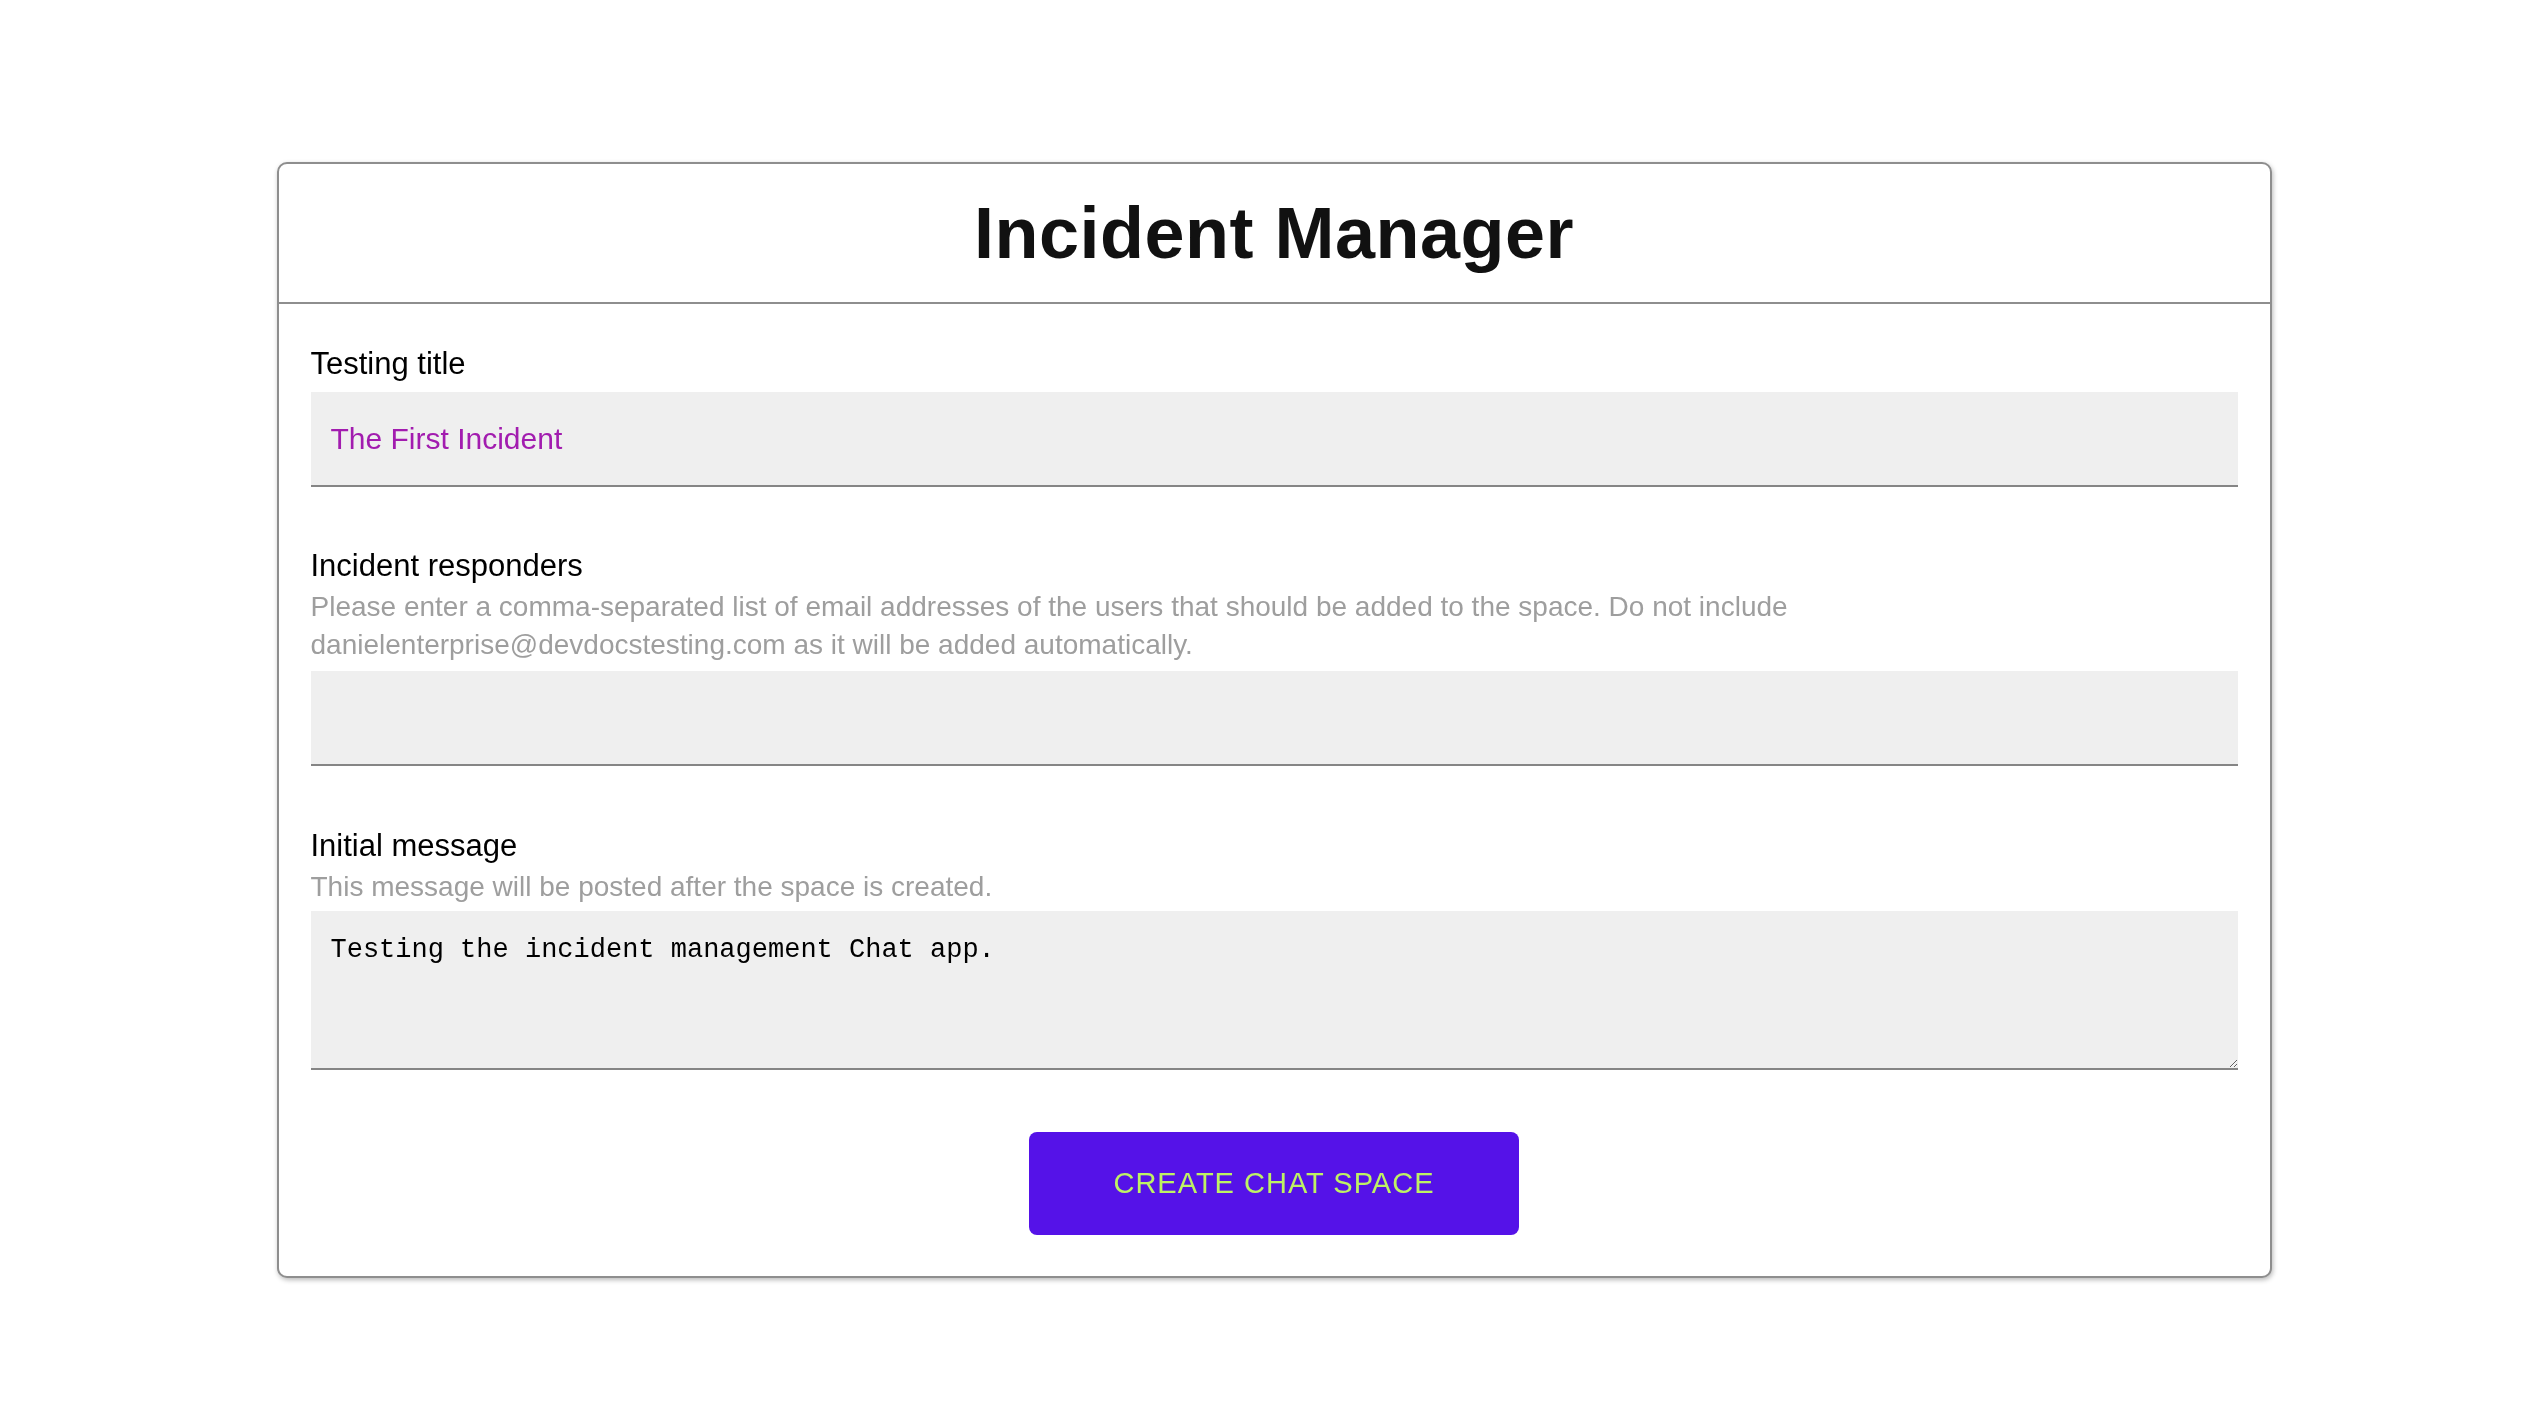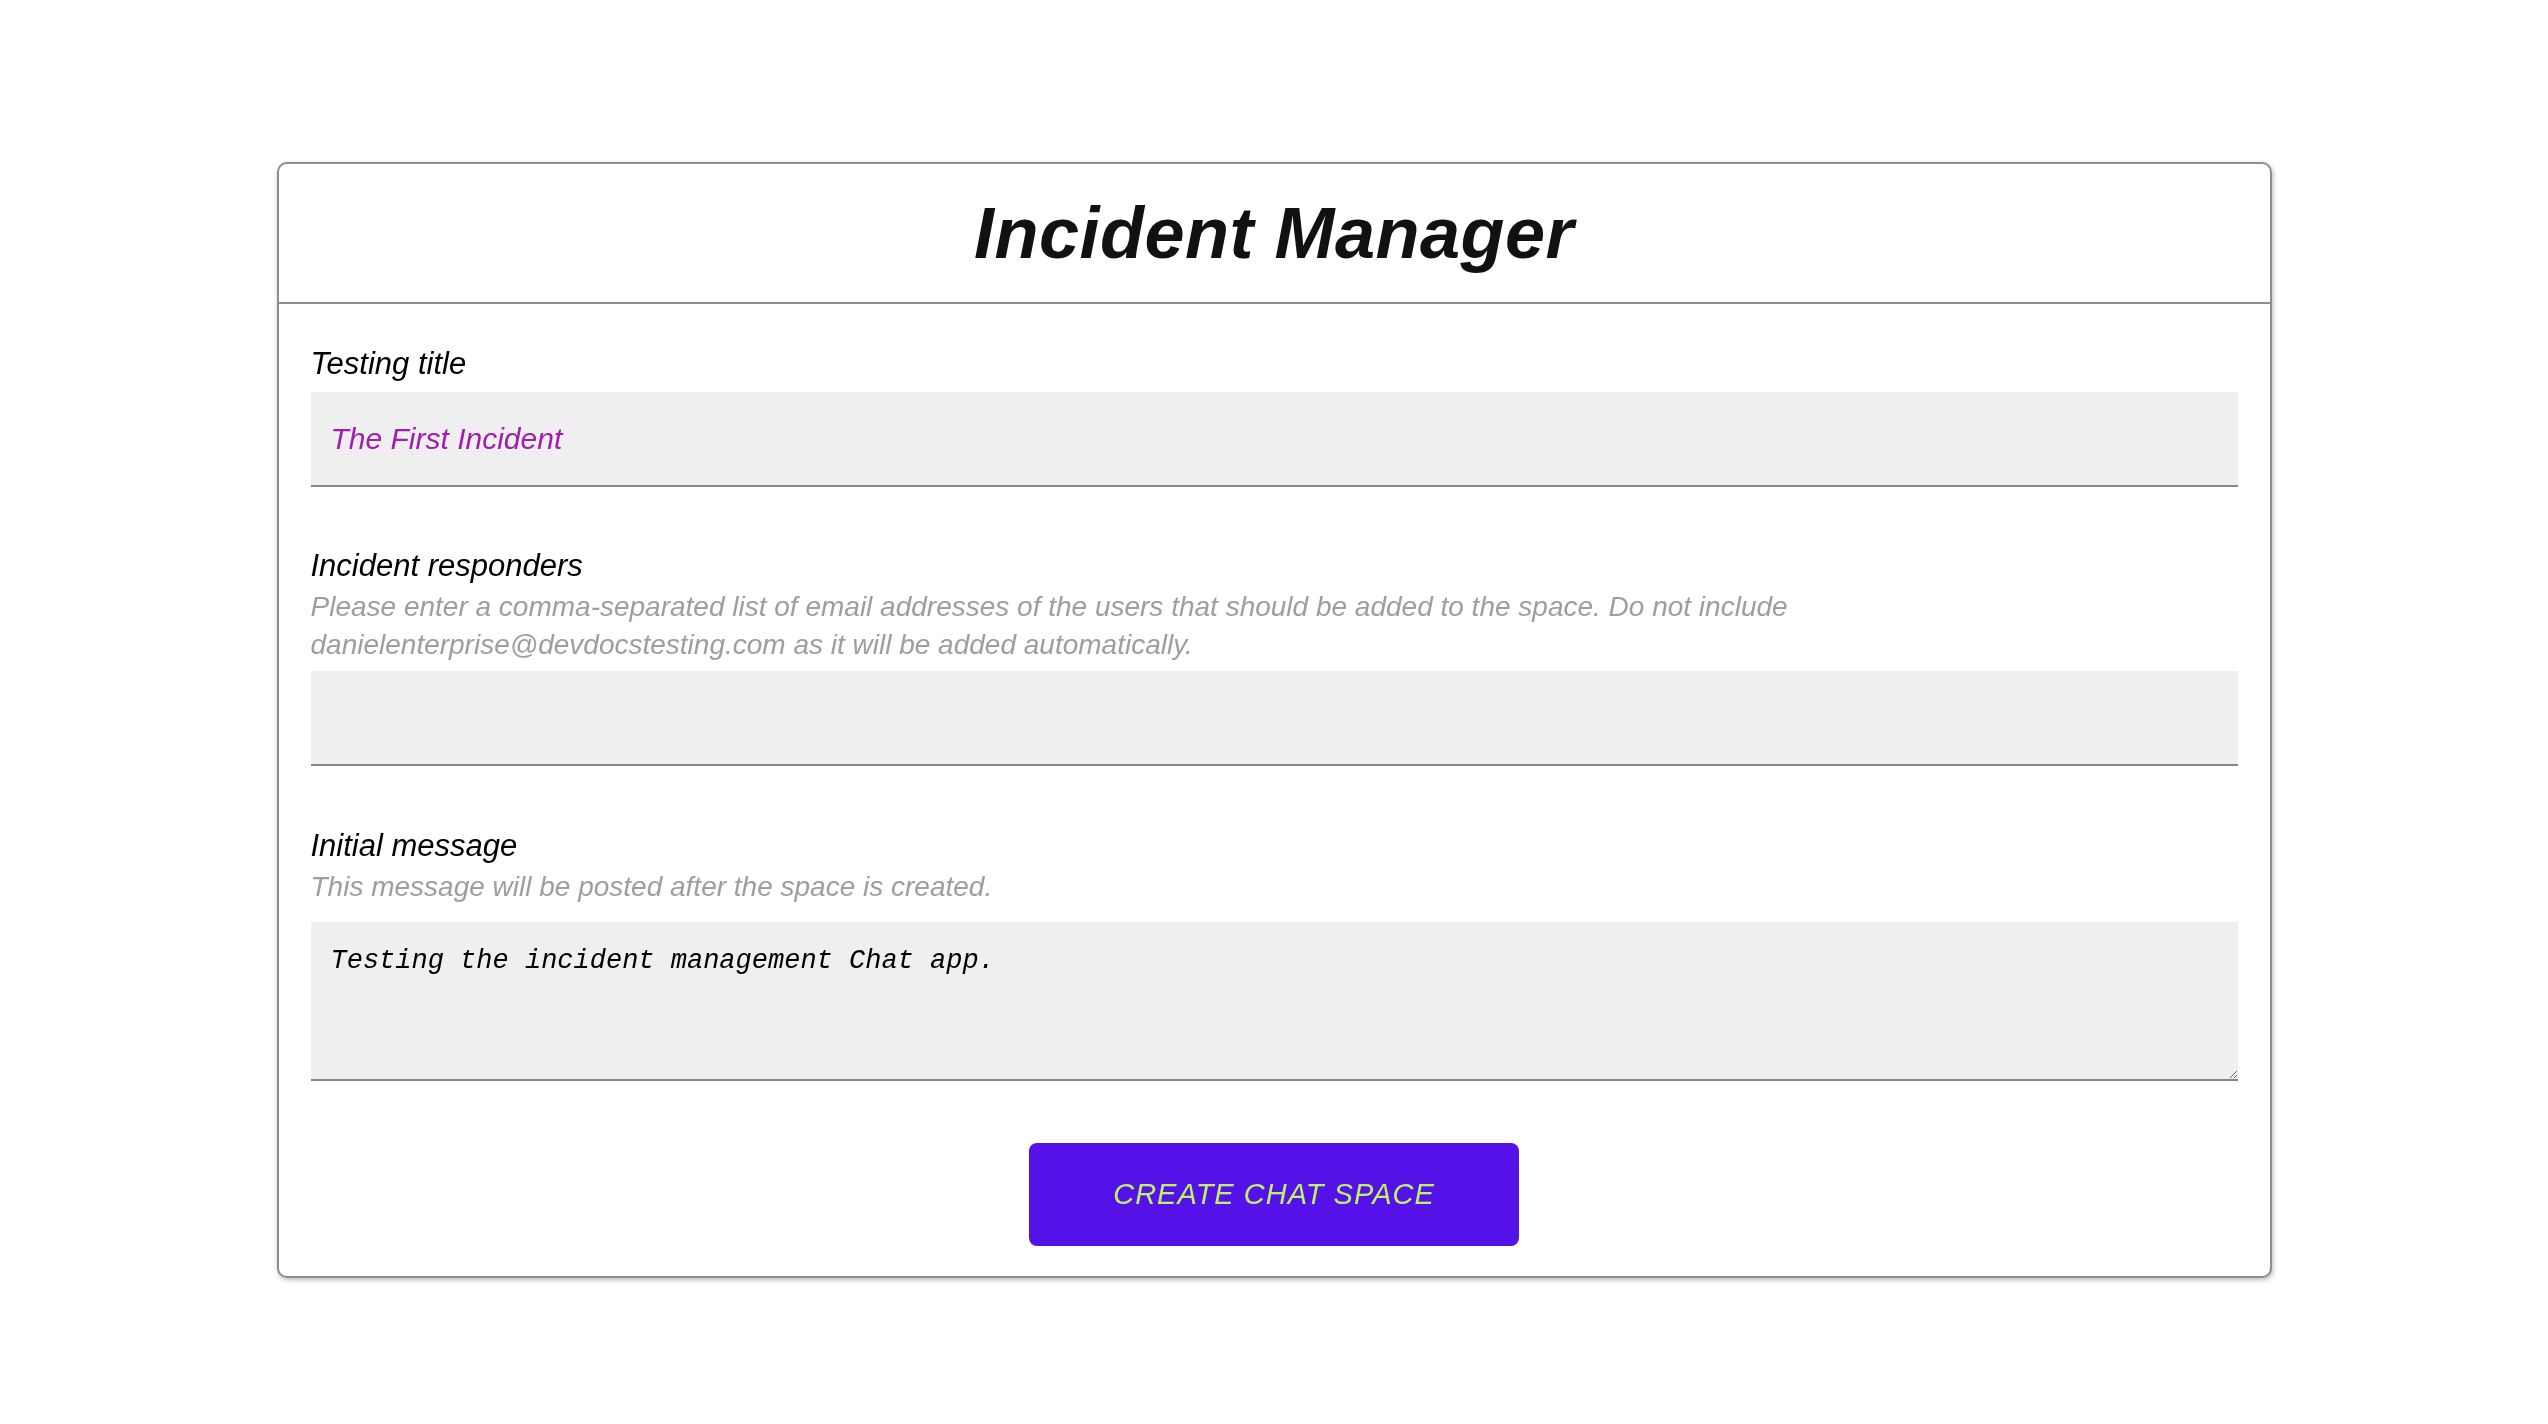--- a/index.html
+++ b/index.html
@@ -1,21 +1,21 @@
 <!DOCTYPE html>
 <html style="--accent: #5512e8; --input-bg: #efefef; --desc-color: #9e9e9e; --border-color: #8e8e8e;"><head>
 <meta charset="utf-8">
 <style>
   :root {
     --accent: #5512e8;
     --input-bg: #efefef;
     --desc-color: #9e9e9e;
     --border-color: #8e8e8e;
   }
-  * { box-sizing: border-box; font-style: italic; }
+  * { box-sizing: border-box; }
   html, body {
     margin: 0;
     padding: 0;
     background: #ffffff;
     width: 2548px;
     height: 1424px;
     overflow: hidden;
     font-family: "Liberation Sans", "DejaVu Sans", sans-serif;
   }
   .card {
@@ -72,21 +72,21 @@
     font-family: "Liberation Sans", "DejaVu Sans", sans-serif;
     font-size: 30px;
     color: #a21caf;
     outline: none;
   }
   .text-input.gap-sm { margin-top: 7px; }
   .textarea {
     display: block;
     width: 100%;
     height: 159px;
-    margin-top: 16px;
+    margin-top: 5px;
     background: var(--input-bg);
     border: none;
     border-bottom: 2px solid #858585;
     padding: 22px 20px;
     font-family: "Liberation Mono", "DejaVu Sans Mono", monospace;
     font-size: 27px;
     line-height: 34px;
     color: #000000;
     outline: none;
     resize: both;

